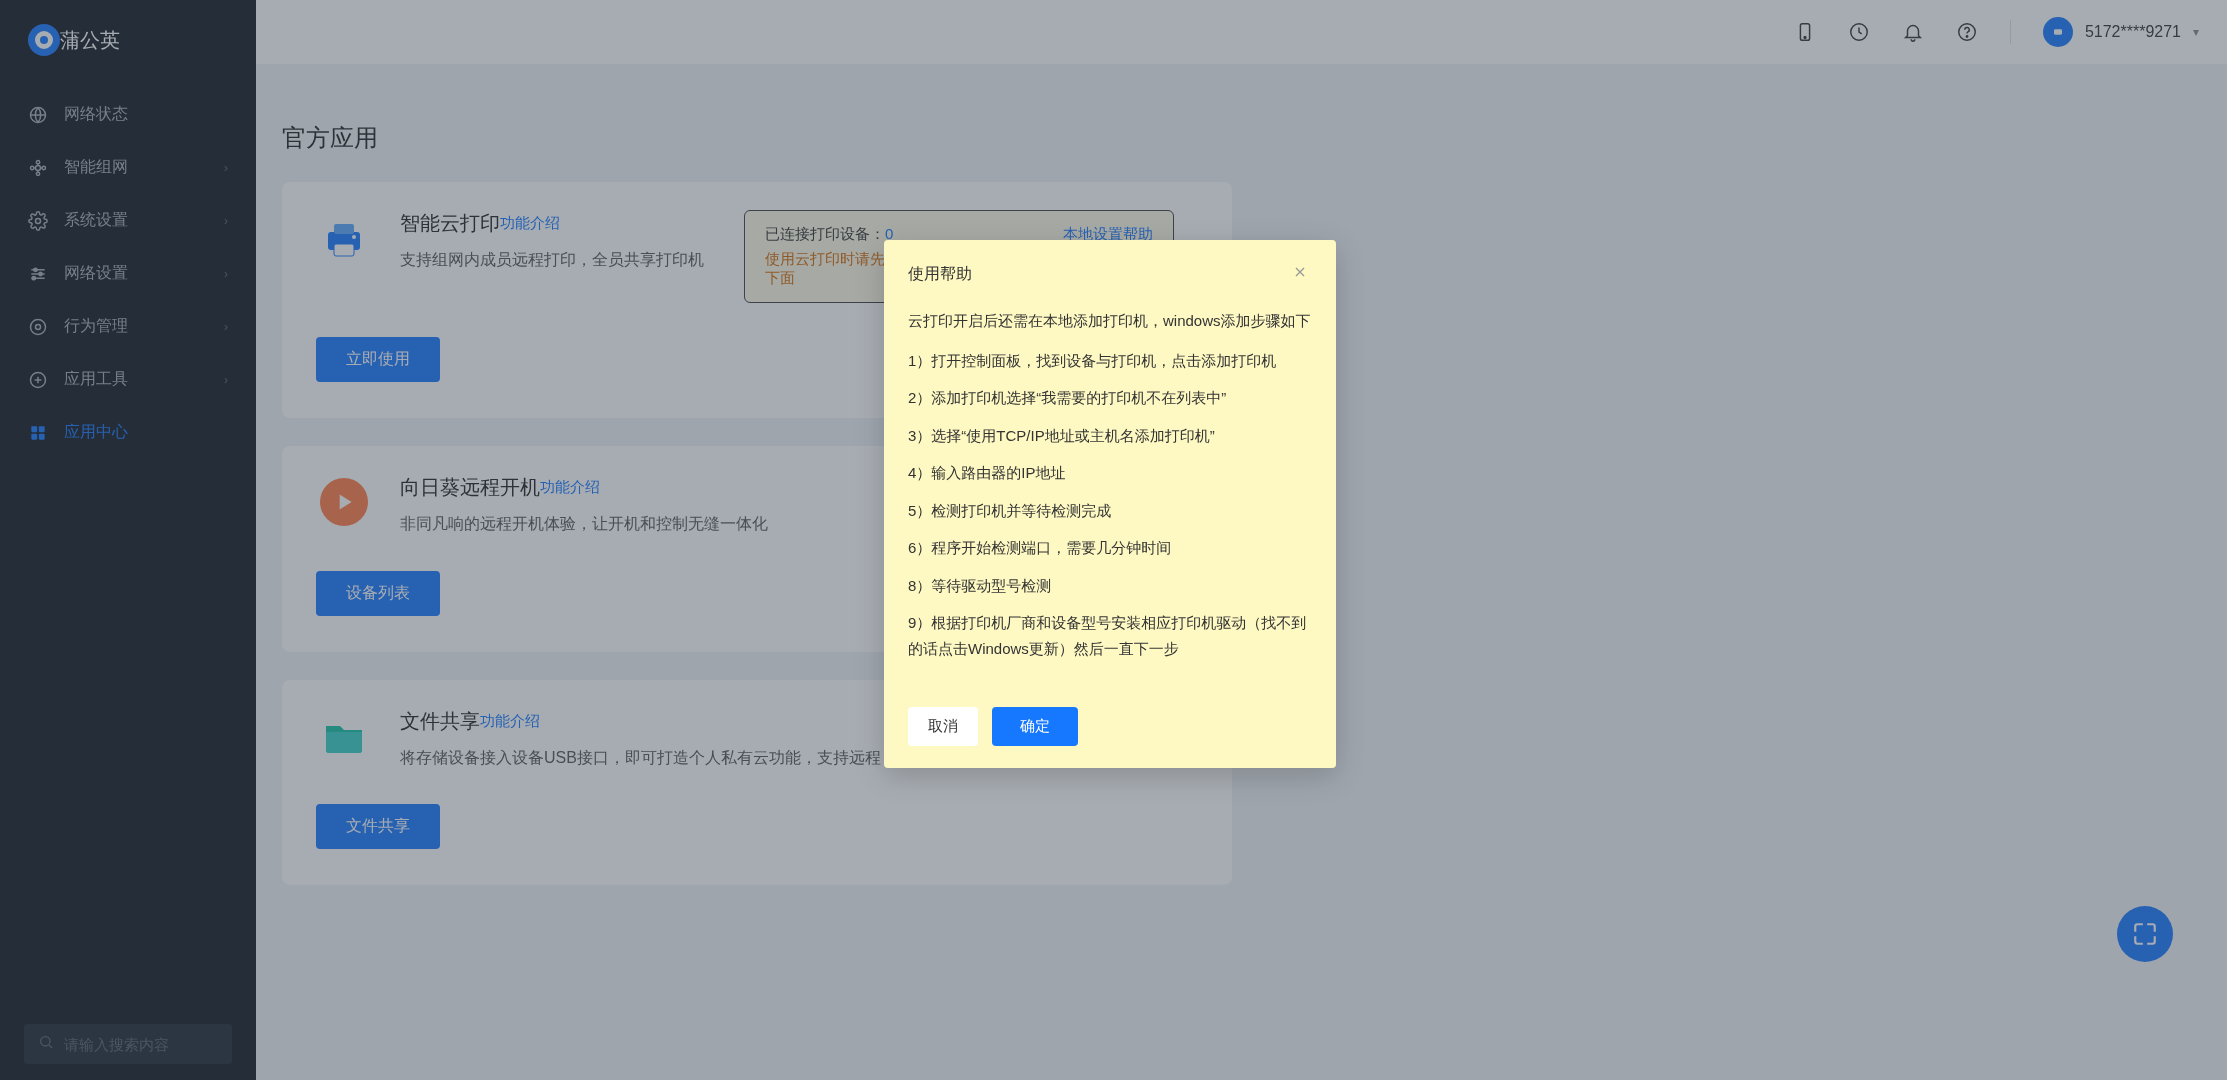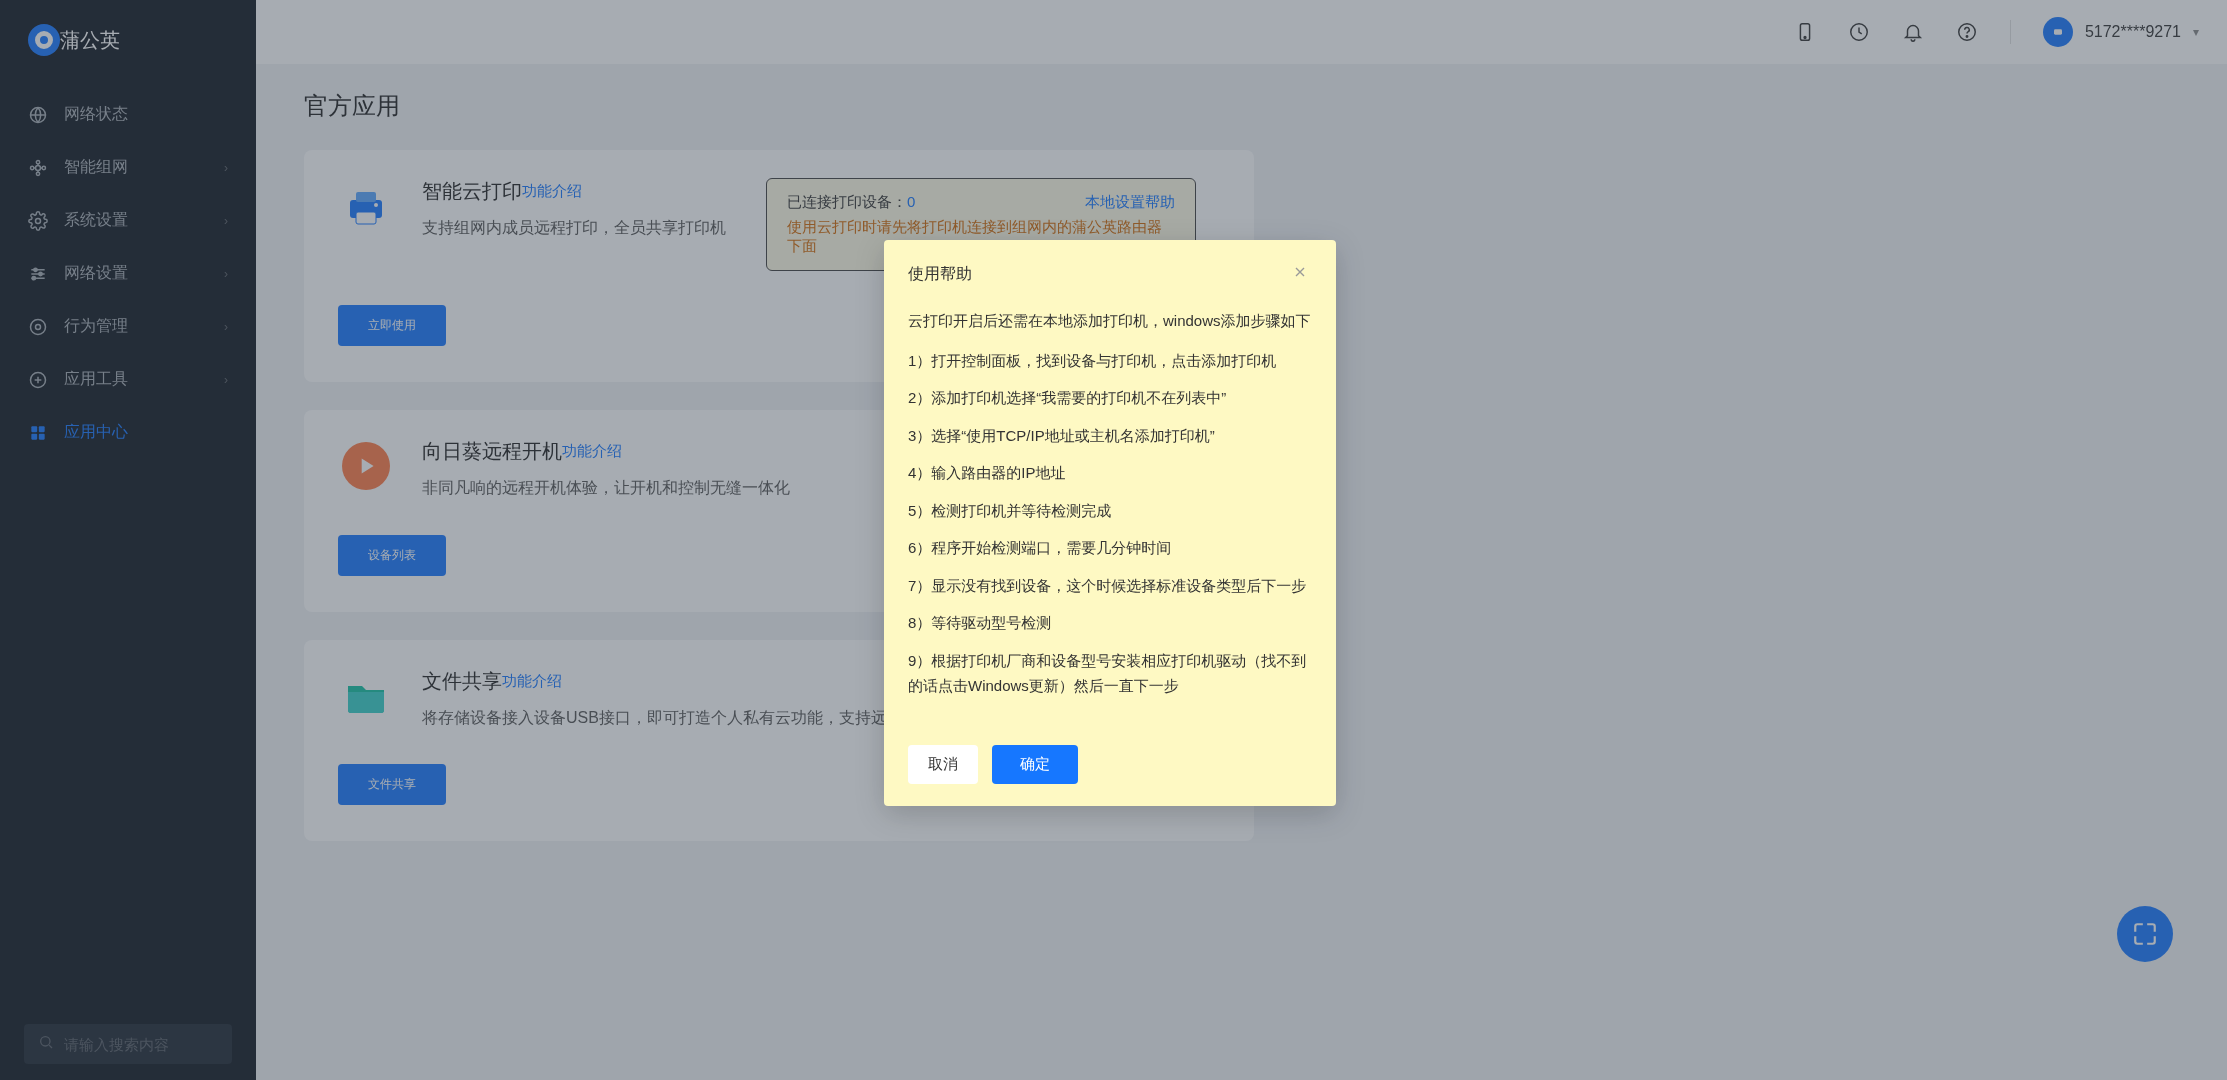--- a/index.html
+++ b/index.html
@@ -23,38 +23,38 @@
     .search-icon svg { width: 16px; height: 16px; }
     
     .header { position: fixed; top: 0; left: 256px; right: 0; height: 64px; background: #fff; display: flex; align-items: center; justify-content: flex-end; padding: 0 28px; gap: 32px; z-index: 5; }
     .hicon { cursor: pointer; color: #333; display: flex; }
     .divider { width: 1px; height: 24px; background: #e0e0e0; }
     .user { display: flex; align-items: center; gap: 12px; cursor: pointer; }
     .avatar { width: 30px; height: 30px; border-radius: 50%; background: #1677ff; display: flex; align-items: center; justify-content: center; color: #fff; }
     .user-label { font-size: 16px; color: #333; }
     .user-caret { font-size: 12px; color: #888; }
     
-    .content { margin-left: 256px; padding: 90px 48px 40px; }
+    .content { margin-left: 256px; padding: 90px 26px 40px; margin-top: 32px; }
     .page-title { font-size: 24px; font-weight: 500; margin-bottom: 28px; color: #222; }
     .card { background: #fff; border-radius: 8px; margin-bottom: 28px; padding: 28px 34px 36px; width: 950px; }
     .card-head { display: flex; gap: 28px; }
     .card-icon { width: 56px; height: 56px; flex-shrink: 0; display: flex; align-items: center; justify-content: center; }
     .card-body { flex: 1; }
     .card-title-row { display: flex; align-items: center; margin-bottom: 10px; }
     .card-title { font-size: 20px; font-weight: 500; color: #222; }
     .card-link { color: #1677ff; font-size: 15px; cursor: pointer; }
     .card-desc { color: #555; font-size: 16px; line-height: 1.6; }
     .card-row { display: flex; gap: 40px; align-items: flex-start; }
     .card-main { flex: 0 0 auto; }
     .note-box { background: #fffbe6; border: 1px solid #404040; border-radius: 6px; padding: 14px 20px; width: 430px; }
     .note-line { display: flex; justify-content: space-between; align-items: center; margin-bottom: 6px; font-size: 15px; }
     .note-count { color: #1677ff; }
     .note-help { color: #1677ff; cursor: pointer; }
     .note-warn { color: #d46b08; font-size: 15px; }
-    .btn-primary { background: #1677ff; color: #fff; border: none; border-radius: 4px; padding: 12px 30px; font-size: 12px; cursor: pointer; margin-top: 34px; }
+    .btn-primary { background: #1677ff; color: #fff; border: none; border-radius: 4px; padding: 12px 30px; font-size: 16px; cursor: pointer; margin-top: 34px; }
     
     .overlay { position: absolute; inset: 0; background: rgba(60,70,85,0.45); z-index: 50; }
     .modal { position: absolute; left: 884px; top: 240px; width: 452px; background: #fef9c3; border-radius: 4px; box-shadow: 0 8px 30px rgba(0,0,0,0.18); z-index: 60; }
     .modal-head { display: flex; justify-content: space-between; align-items: center; padding: 20px 24px; }
     .modal-title { font-size: 16px; font-weight: 500; color: #333; }
     .modal-close { color: #999; cursor: pointer; padding: 4px; }
     .modal-body { padding: 0 24px 20px; }
     .modal-intro { font-size: 15px; color: #333; line-height: 1.7; margin-bottom: 14px; }
     .modal-step { font-size: 15px; color: #333; line-height: 1.7; margin-bottom: 12px; }
     .modal-foot { display: flex; justify-content: flex-start; gap: 14px; padding: 14px 24px 22px; }
@@ -305,21 +305,20 @@
         </svg></span>
   </div>
   <div class="modal-body">
     <div class="modal-intro">云打印开启后还需在本地添加打印机，windows添加步骤如下</div>
     <div class="modal-step">1）打开控制面板，找到设备与打印机，点击添加打印机</div>
     <div class="modal-step">2）添加打印机选择“我需要的打印机不在列表中”</div>
     <div class="modal-step">3）选择“使用TCP/IP地址或主机名添加打印机”</div>
     <div class="modal-step">4）输入路由器的IP地址</div>
     <div class="modal-step">5）检测打印机并等待检测完成</div>
     <div class="modal-step">6）程序开始检测端口，需要几分钟时间</div>
-    <div class="modal-step">7）显示没有找到设备，这个时候选择标准设备类型后下一步</div>
     <div class="modal-step">8）等待驱动型号检测</div>
     <div class="modal-step">9）根据打印机厂商和设备型号安装相应打印机驱动（找不到的话点击Windows更新）然后一直下一步</div>
   </div>
   <div class="modal-foot">
     <button class="btn-default">取消</button>
     <button class="btn-confirm">确定</button>
   </div>
 </div>
 
 </body></html>

